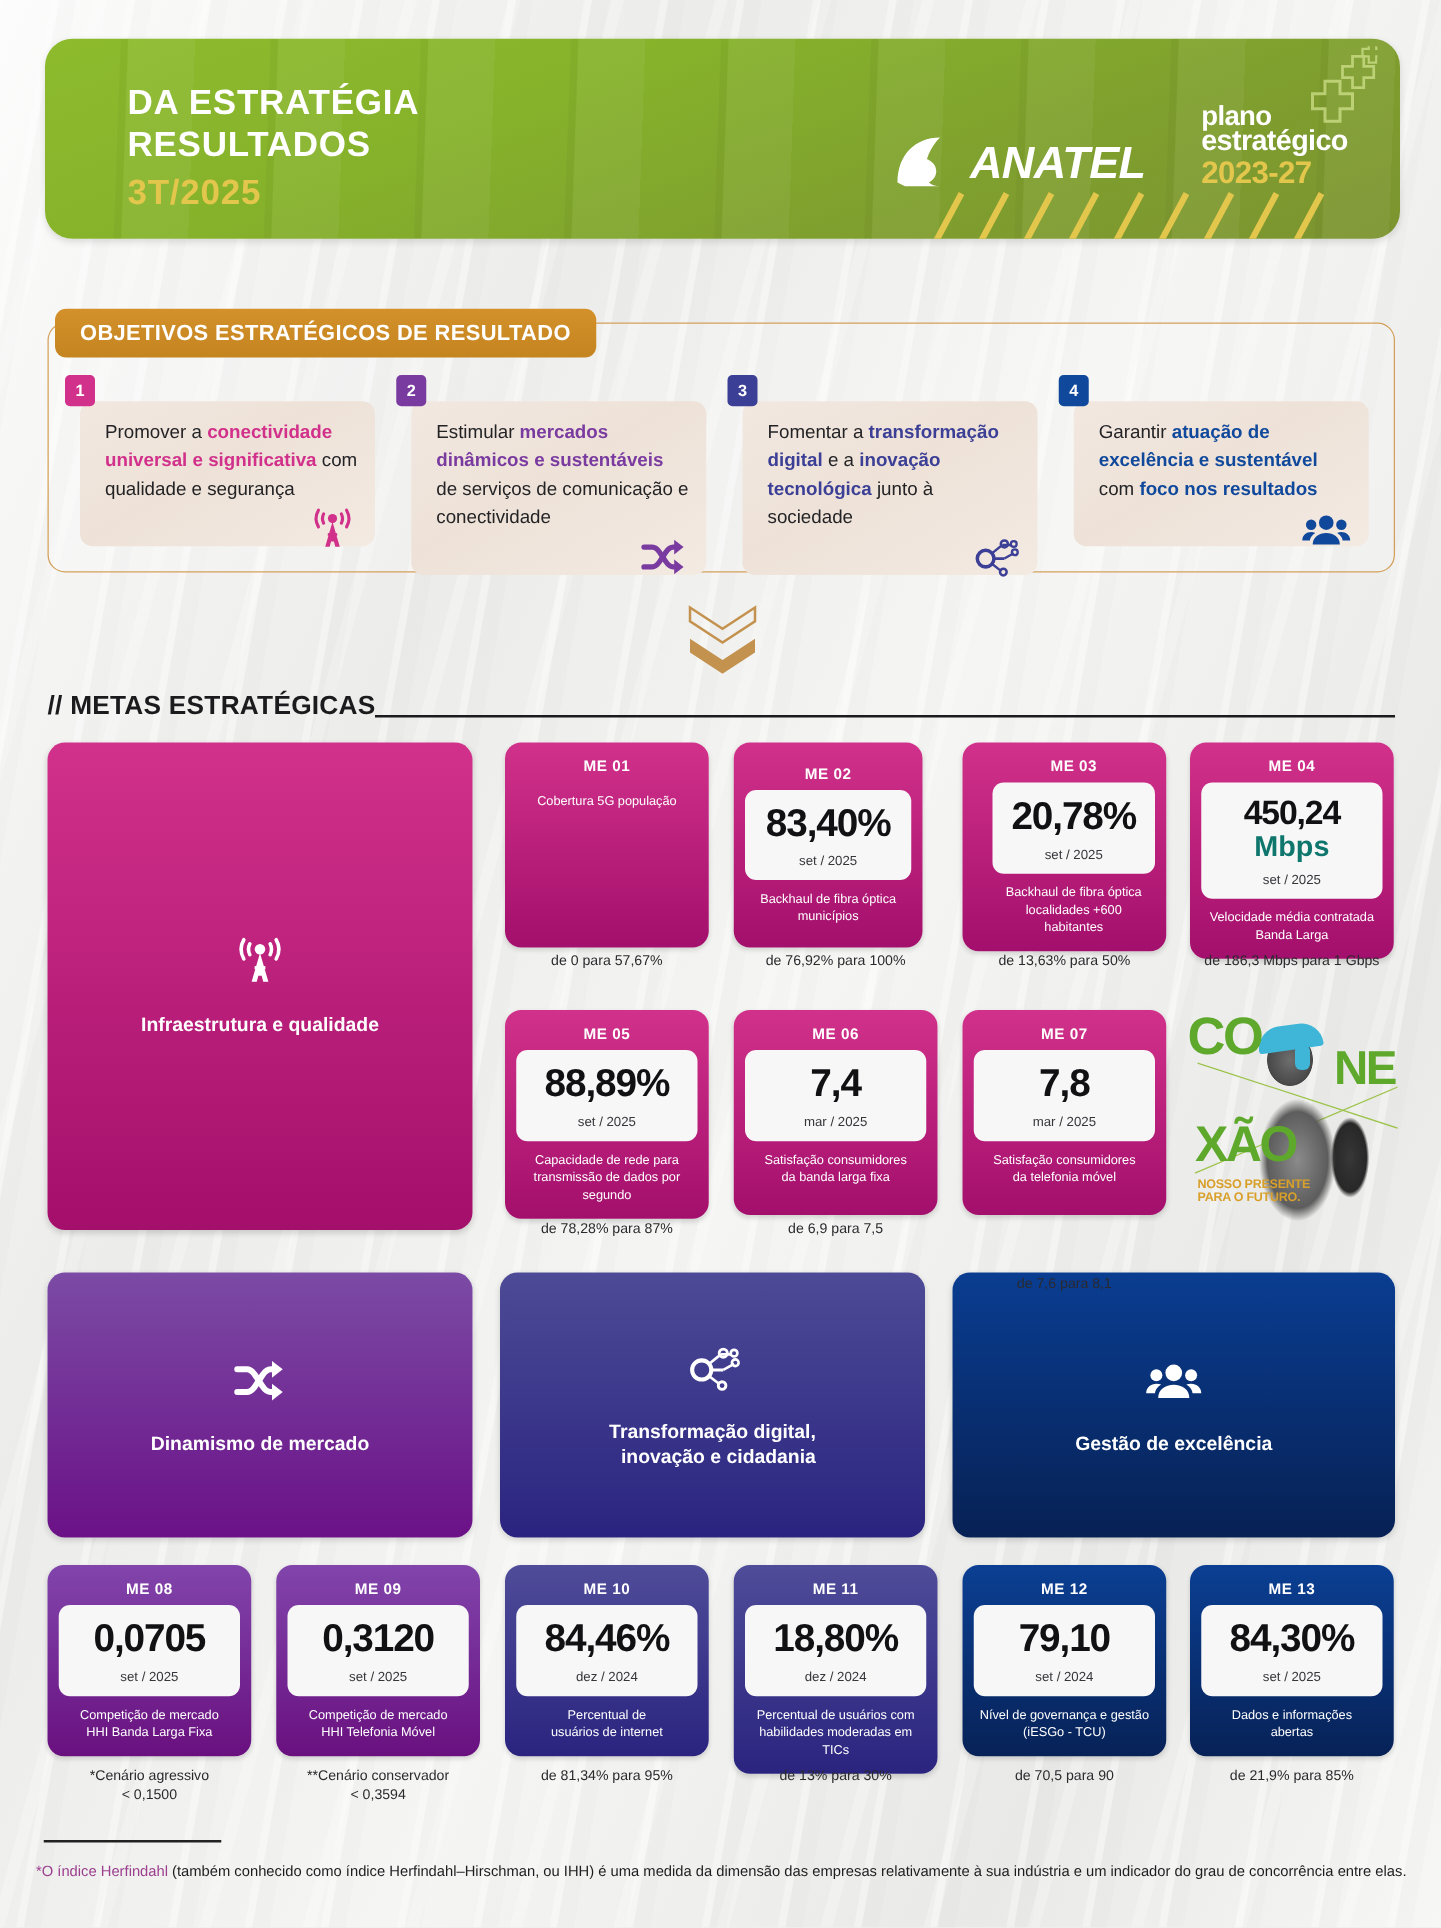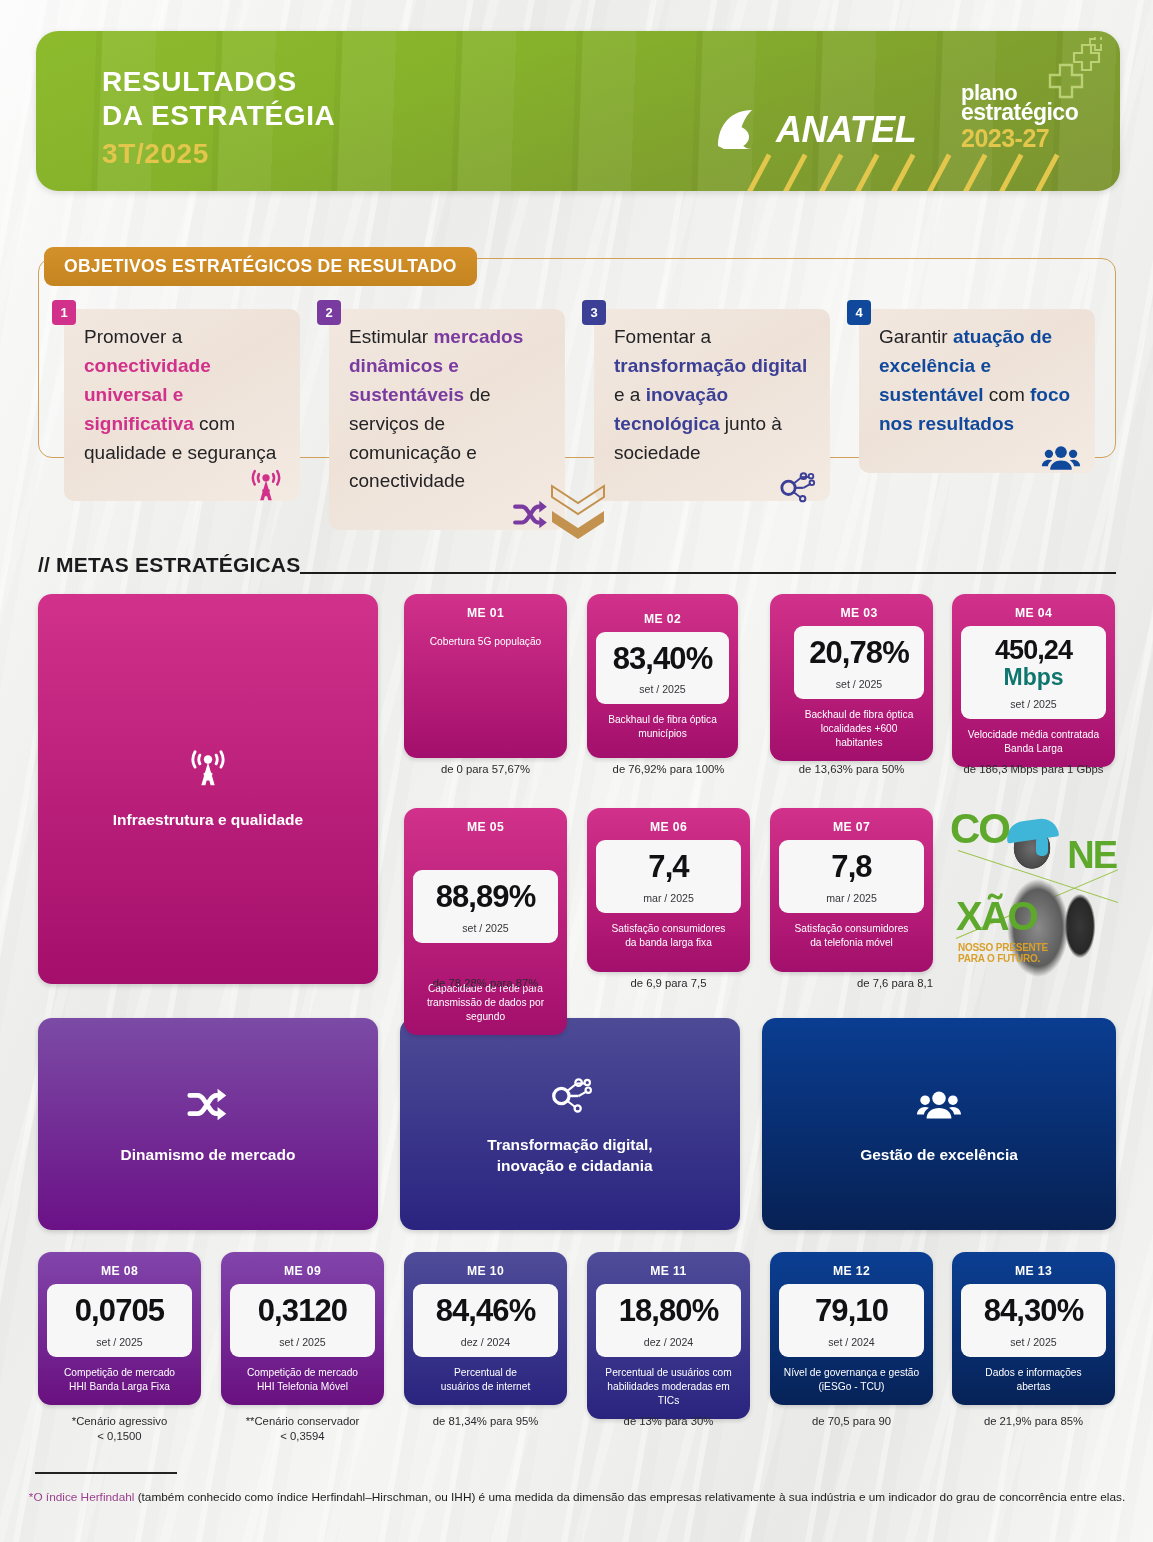--- a/index.html
+++ b/index.html
@@ -74,25 +74,25 @@
   }
   .obj-items { position:absolute; left:38px; top:300px; width:1078px; display:flex; }
   .obj-card { position: relative; width: 248px; margin-right: 17px; }
   .obj-card:first-child { margin-left: 14px; }
   .obj-num {
     position: absolute; left: 0; top: 0; width: 24px; height: 25px;
     border-radius: 4px; color: #fff; font-size: 13px; font-weight: bold;
     display: flex; align-items: center; justify-content: center; z-index: 3;
   }
   .obj-body {
-    margin-left: 12px; margin-top: 9px;
+    margin-left: 12px; margin-top: 21px;
     background: linear-gradient(150deg, #f2e8e0 0%, #eee2d8 45%, #f3eae2 100%);
     border-radius: 10px; padding: 14px 14px 34px 20px;
     min-height: 112px; position: relative;
-    font-size: 19px; line-height: 1.52; color: #232326;
+    font-size: 15px; line-height: 1.52; color: #232326;
   }
   .obj-body b { font-weight: bold; }
   .obj-icon { position:absolute; right: 14px; bottom: -14px; }
 
   
   .chev-wrap { position:absolute; left:549px; top:483px; }
 
   
   .metas-title {
     position: absolute; left: 38px; top: 553px;
@@ -154,22 +154,22 @@
   .fn-text .hl { color:#9b3f8e; }
 </style>
 </head>
 <body>
 
 <div class="page">
   <div class="paper-tex"></div>
 
   <div class="header">
     <div class="hdr-title">
+      <div>DA ESTRATÉGIA</div>
       <div>RESULTADOS</div>
-      <div>DA ESTRATÉGIA</div>
     </div>
     <div class="hdr-period">3T/2025</div>
 
     <div class="anatel-logo">
       <svg width="58" height="48" viewBox="0 0 58 48">
         <path d="M4 40 C4 18 18 4 38 4 C30 12 26 22 26 32 C26 38 30 43 38 43 L10 43 Z" fill="#fff"></path>
         <ellipse cx="21" cy="31" rx="14" ry="11" fill="#fff"></ellipse>
         <ellipse cx="21" cy="31" rx="14" ry="11" fill="#8bb72e" opacity="0"></ellipse>
       </svg>
       <span class="anatel-word">ANATEL</span>
@@ -376,21 +376,21 @@
        <div class="me-date">set / 2025</div>
      </div>
      <div class="me-desc">
           <div>Velocidade média contratada</div>
           <div>Banda Larga</div>
         </div>
       </div>
       <div class="me-foot" style="left: 952px; top: 762px; width: 163px;">
         <div>de 186,3 Mbps para 1 Gbps</div>
       </div>
-      <div class="me-card" style="left: 404px; top: 808px; width: 163px; min-height: 164px; background: linear-gradient(rgb(209, 49, 138) 0%, rgb(163, 15, 108) 100%); gap: 30px;">
+      <div class="me-card" style="left: 404px; top: 808px; width: 163px; min-height: 164px; background: linear-gradient(rgb(209, 49, 138) 0%, rgb(163, 15, 108) 100%);">
         <div class="me-code">ME 05</div>
      <div class="me-white">
        <div class="me-value">88,89%</div>
 
        <div class="me-date">set / 2025</div>
      </div>
      <div class="me-desc">
           <div>Capacidade de rede para</div>
           <div>transmissão de dados por segundo</div>
         </div>
@@ -418,21 +418,21 @@
      <div class="me-white">
        <div class="me-value">7,8</div>
 
        <div class="me-date">mar / 2025</div>
      </div>
      <div class="me-desc">
           <div>Satisfação consumidores</div>
           <div>da telefonia móvel</div>
         </div>
       </div>
-      <div class="me-foot" style="left: 770px; top: 976px; width: 163px; text-align: right;">
+      <div class="me-foot" style="left: 770px; top: 1020px; width: 163px;">
         <div>de 7,6 para 8,1</div>
       </div>
       <div class="me-card" style="left: 38px; top: 1252px; width: 163px; min-height: 150px; background: linear-gradient(rgb(129, 69, 171) 0%, rgb(105, 16, 127) 100%);">
         <div class="me-code">ME 08</div>
      <div class="me-white">
        <div class="me-value">0,0705</div>
 
        <div class="me-date">set / 2025</div>
      </div>
      <div class="me-desc">

